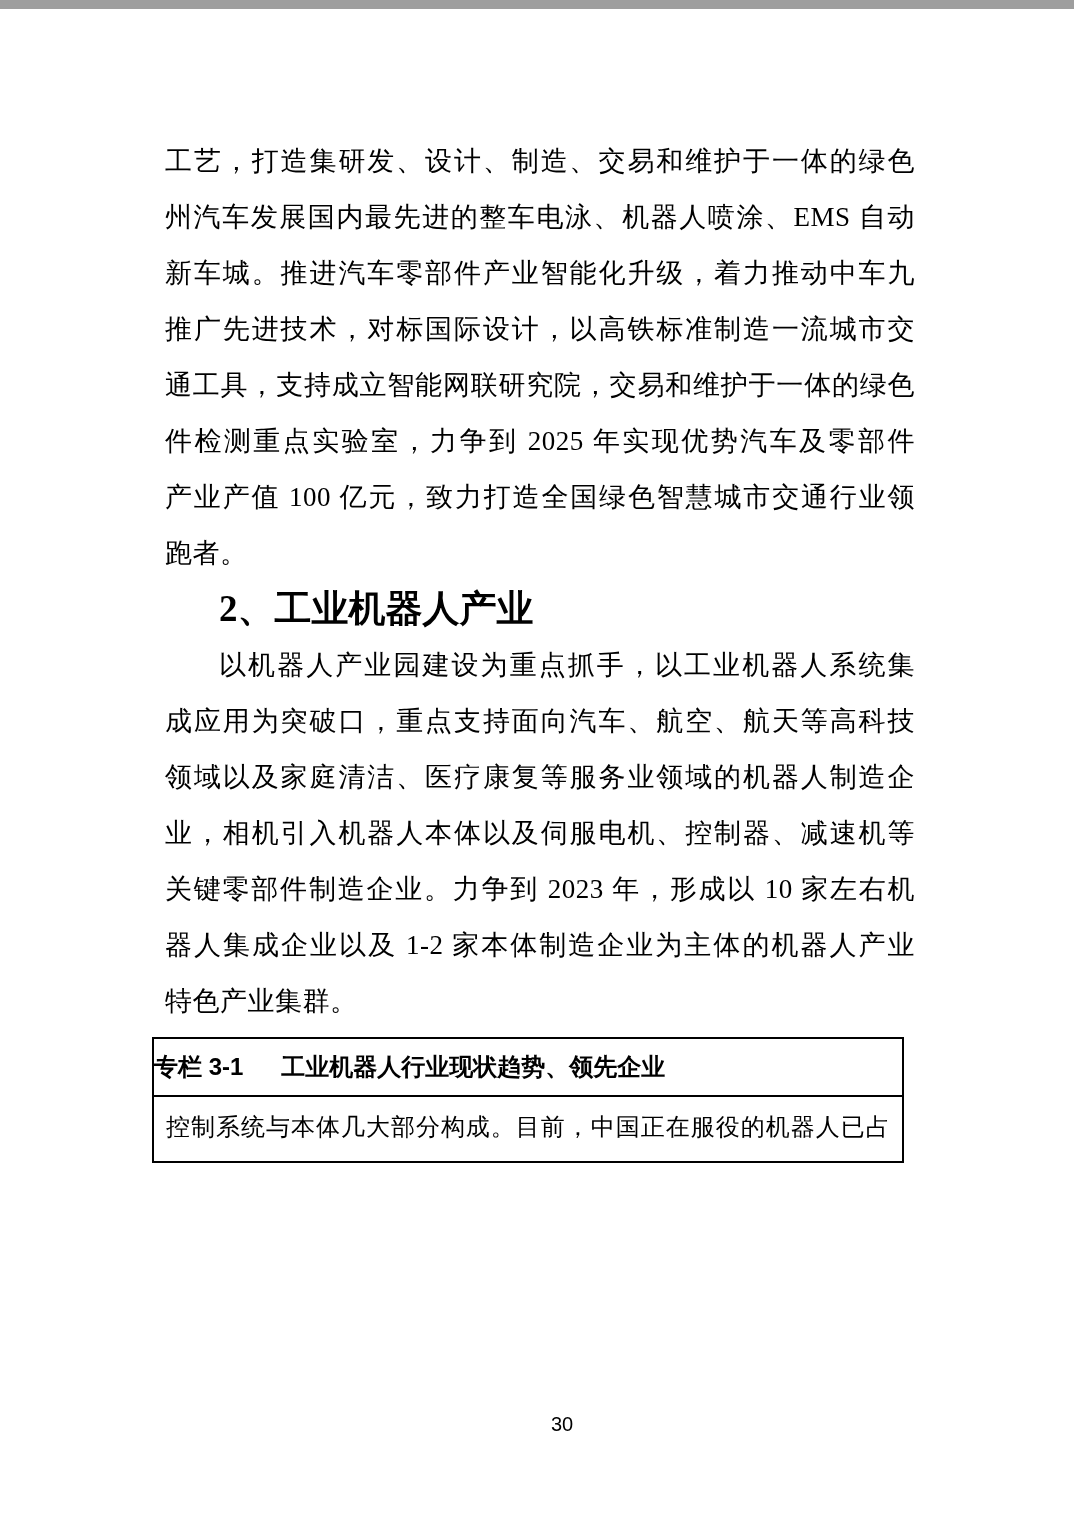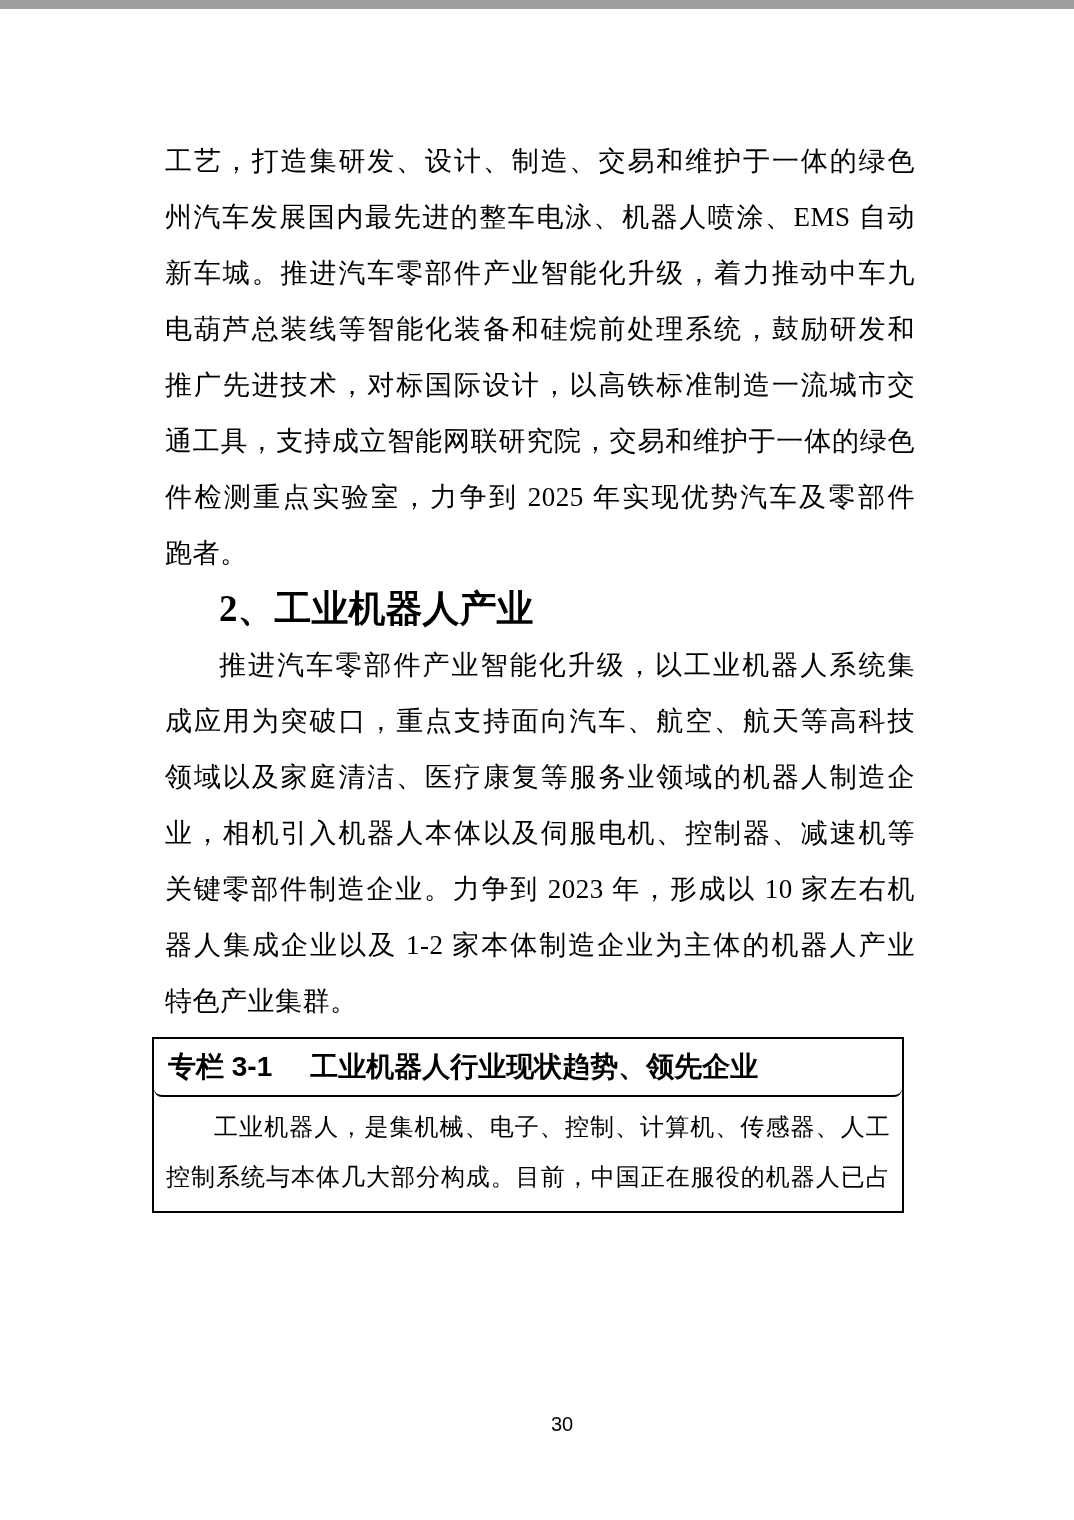--- a/index.html
+++ b/index.html
@@ -44,26 +44,24 @@
     width: 752px;
     margin-left: -13px;
     margin-top: 8px;
     border: 2px solid #000000;
     background: #ffffff;
   }
   .box-header {
     height: 56px;
     line-height: 56px;
     border-bottom: 2px solid #000000;
-    padding-left: 14px;
     font-family: "Liberation Sans", sans-serif;
     font-weight: bold;
-    font-size: 28px;
+    font-size: 24px;
     white-space: nowrap;
-    border-radius: 8px;
   }
   .box-header .box-title { margin-left: 38px; }
   .box-body {
     padding: 5px 12px 9px 12px;
   }
   .box-body .tline {
     font-size: 24px;
     line-height: 50px;
     height: 50px;
     letter-spacing: 0.3px;
@@ -86,45 +84,44 @@
 </head>
 <body>
 
 <div class="page">
   <div class="content">
 
     <div class="para">
         <div class="tline">工艺，打造集研发、设计、制造、交易和维护于一体的绿色</div>
         <div class="tline">州汽车发展国内最先进的整车电泳、机器人喷涂、EMS 自动</div>
         <div class="tline">新车城。推进汽车零部件产业智能化升级，着力推动中车九</div>
-        <div class="tline">电葫芦总装线等智能化装备和硅烷前处理系统，鼓励研发和</div>
         <div class="tline">推广先进技术，对标国际设计，以高铁标准制造一流城市交</div>
         <div class="tline">通工具，支持成立智能网联研究院，交易和维护于一体的绿色</div>
         <div class="tline">件检测重点实验室，力争到 2025 年实现优势汽车及零部件</div>
+        <div class="tline">产业产值 100 亿元，致力打造全国绿色智慧城市交通行业领</div>
         <div class="tline noju">跑者。</div>
       </div>
 
     <h2 class="heading">2、工业机器人产业</h2>
 
     <div class="para">
-        <div class="tline indent">推进汽车零部件产业智能化升级，以工业机器人系统集</div>
+        <div class="tline indent">以机器人产业园建设为重点抓手，以工业机器人系统集</div>
         <div class="tline">成应用为突破口，重点支持面向汽车、航空、航天等高科技</div>
         <div class="tline">领域以及家庭清洁、医疗康复等服务业领域的机器人制造企</div>
         <div class="tline">业，相机引入机器人本体以及伺服电机、控制器、减速机等</div>
         <div class="tline">关键零部件制造企业。力争到 2023 年，形成以 10 家左右机</div>
         <div class="tline">器人集成企业以及 1-2 家本体制造企业为主体的机器人产业</div>
         <div class="tline noju">特色产业集群。</div>
       </div>
 
     <div class="column-box">
       <div class="box-header">
         <span class="box-label">专栏 3-1</span><span class="box-title">工业机器人行业现状趋势、领先企业</span>
       </div>
       <div class="box-body">
-          <div class="tline indent">工业机器人，是集机械、电子、控制、计算机、传感器、人工</div>
           <div class="tline">控制系统与本体几大部分构成。目前，中国正在服役的机器人已占</div>
         </div>
     </div>
 
   </div>
 
   <div class="page-footer">
     <span class="page-number">30</span>
   </div>
 </div>

